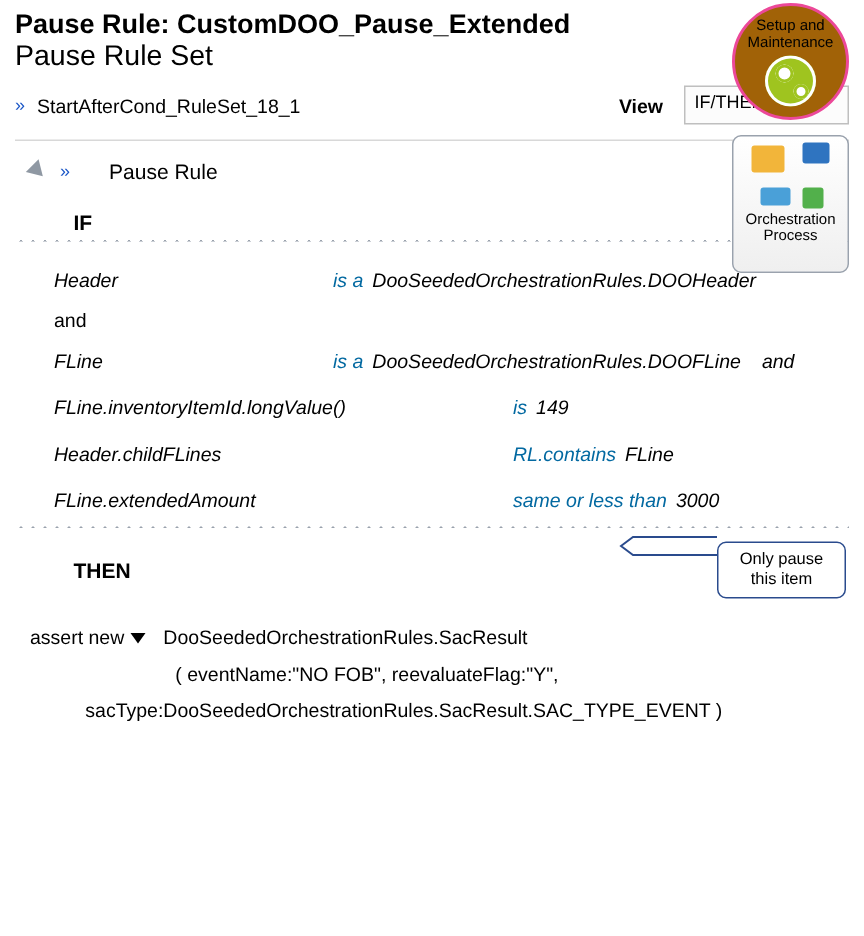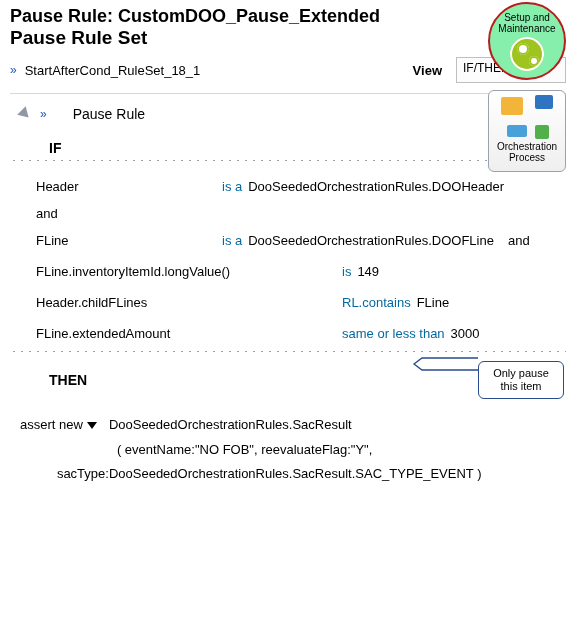--- a/index.html
+++ b/index.html
@@ -7,21 +7,21 @@
     font-family: "Helvetica Neue", Helvetica, Arial, sans-serif;
     font-size: 13px;
     color: #000;
     width: 576px;
     height: 624px;
     position: relative;
     background: #fff;
     overflow: hidden;
   }
   .title-line { font-size: 18px; font-weight: 600; padding: 6px 10px 0 10px; }
-  .subtitle-line { font-size: 19px; font-weight: 700; padding: 0 10px 6px 10px; }
+  .subtitle-line { font-size: 19px; font-weight: 400; padding: 0 10px 6px 10px; }
   .ruleset-row { display: flex; align-items: center; padding: 2px 10px 10px 10px; gap: 8px; }
   .chevron-exp { color: #1a56c7; font-size: 12px; line-height: 1; display: inline-block; }
   .ruleset-name { font-size: 13px; }
   .view-label { font-size: 13px; font-weight: 600; margin-left: auto; margin-right: 6px; }
   .view-select {
     border: 1px solid #bfbfbf; height: 26px; padding: 3px 6px; font-size: 12px;
     background: #fcfcfc; min-width: 110px;
   }
   .hr { border: none; border-top: 1px solid #d8d8d8; margin: 0 10px; }
   .rule-header { display: flex; align-items: center; gap: 10px; padding: 12px 20px 8px 20px; }
@@ -33,56 +33,56 @@
   .tri-collapse.open { transform: rotate(45deg); border-left-color:#8f98a3; }
   .rule-name { font-size: 14px; padding-left: 16px; }
   .kw { font-weight: 600; font-size: 14px; padding: 10px 10px 2px 10px; margin-left: 39px; }
   .dotted {
     height: 1px; margin: 2px 10px 10px 10px;
     background-image: radial-gradient(circle, #9aa2ad 1px, transparent 1.2px);
     background-size: 8px 2px; background-repeat: repeat-x;
   }
   .cond-row {
     display: flex; align-items: center; padding: 8px 10px 8px 36px;
-    gap: 6px; font-size: 13px;
+    gap: 6px; font-size: 13px; font-style: italic;
   }
   .cond-left { min-width: 180px; }
   .cond-left-wide { min-width: 300px; }
   .op { color: #0369a1; }
   .and-kw { padding: 4px 10px 4px 36px; font-size: 13px; }
   .then-body { padding: 8px 10px 8px 20px; font-size: 13px; line-height: 1.9; }
   .assert-row { display: flex; align-items: flex-start; gap: 12px; }
   .assert-label { font-weight: 400; white-space: nowrap; }
   .caret-down {
     display:inline-block; width:0; height:0; border-left:5px solid transparent;
     border-right:5px solid transparent; border-top:7px solid #000; margin-left:4px;
     vertical-align: middle;
   }
   .assert-text { flex:1; }
 
   
   .badge-circle {
     position: absolute; top: 2px; right: 10px; width: 78px; height: 78px;
-    border: 2px solid #b91c1c; border-radius: 50%; background:#86efac;
+    border: 2px solid #ec4899; border-radius: 50%; background:#a16207;
     display:flex; flex-direction:column; align-items:center; justify-content:center;
     font-size:10px; text-align:center; line-height:1.1; padding:4px;
   }
   .badge-gear {
     width: 34px; height: 34px; border-radius: 50%; background: #9fc41f;
     margin-top:3px; position: relative;
     box-shadow: inset 0 0 0 2px #fff;
   }
   .badge-gear::before, .badge-gear::after {
     content:""; position:absolute; background:#fff; border-radius:50%;
   }
   .badge-gear::before { width:12px; height:12px; left:7px; top:6px; box-shadow: 0 0 0 2px #9fc41f inset; }
   .badge-gear::after  { width:10px; height:10px; right:5px; bottom:5px; box-shadow: 0 0 0 2px #9fc41f inset; }
 
   .badge-square {
-    position: absolute; top: 90px; right: 10px; width: 78px; height: 82px;
+    position: absolute; top: 90px; right: 10px; width: 78px; height: 92px;
     border: 1px solid #9aa2ad; border-radius: 6px; background: linear-gradient(#fff,#efefef);
     display:flex; flex-direction:column; align-items:center; justify-content:flex-start;
     font-size:10px; text-align:center; padding:4px 2px 2px 2px;
   }
   .orch-ico { width: 56px; height: 44px; position: relative; margin-bottom:2px; }
   .orch-ico .box { position:absolute; border-radius:2px; }
   .orch-ico .b1 { width:22px; height:18px; background:#f2b53a; left:2px; top:2px; }
   .orch-ico .b2 { width:18px; height:14px; background:#2f74c0; right:2px; top:0; }
   .orch-ico .b3 { width:20px; height:12px; background:#4aa0d8; left:8px; bottom:2px; }
   .orch-ico .b4 { width:14px; height:14px; background:#52b04b; right:6px; bottom:0; }

